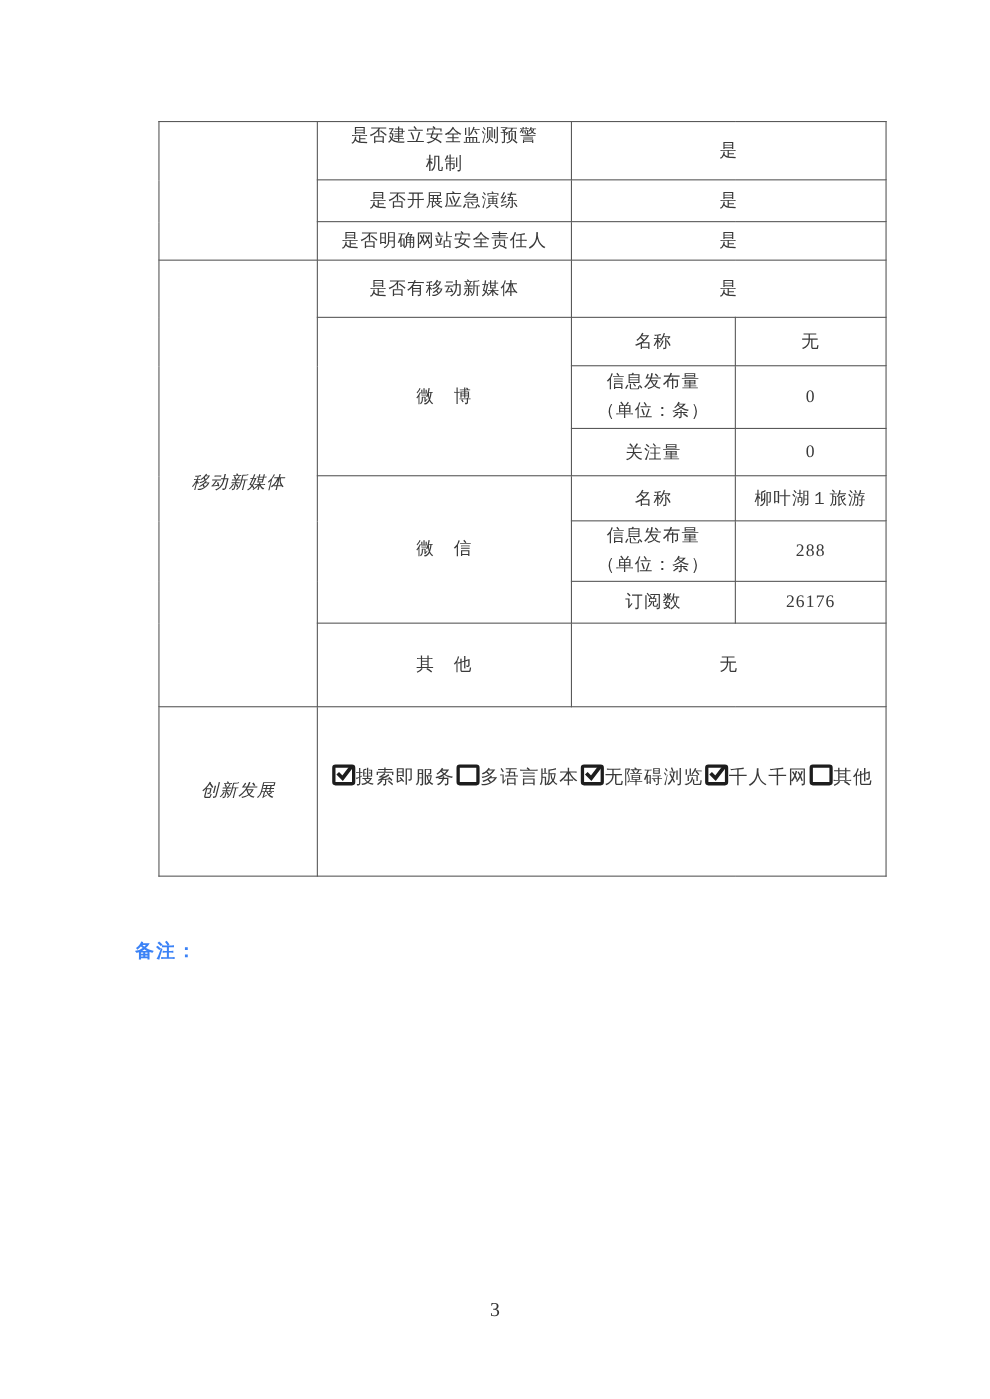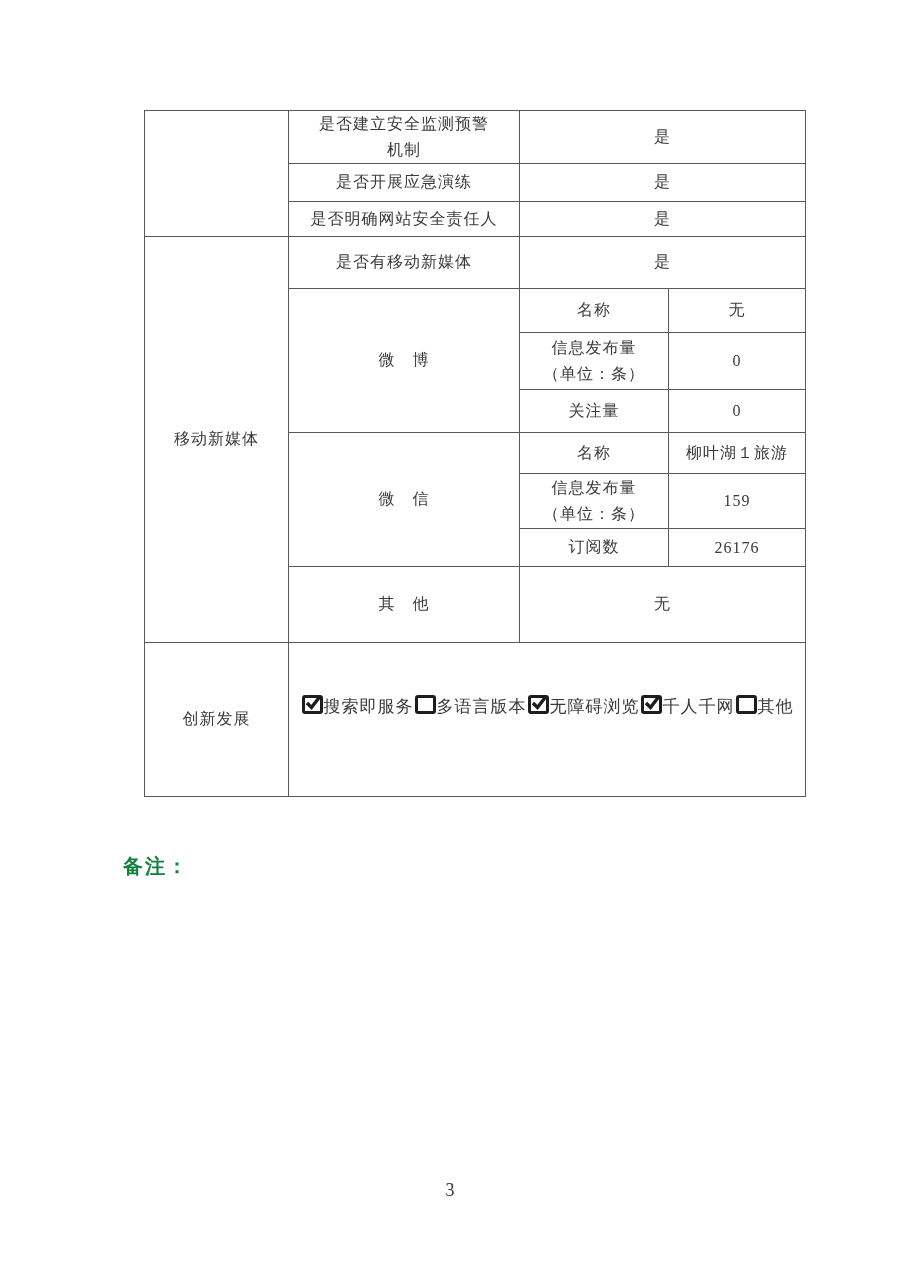--- a/index.html
+++ b/index.html
@@ -22,21 +22,21 @@
     margin-left: 16px;
   }
   table.report td {
     border: 1px solid #595959;
     text-align: center;
     vertical-align: middle;
     font-size: 16px;
     letter-spacing: 1px;
     padding: 0;
   }
-  td.category { letter-spacing: 3px; }
+  td.category { letter-spacing: 3px; font-style: italic; }
   .two-line span { display: block; line-height: 26px; }
   .val { letter-spacing: 0.5px; }
   
   tr.r1  { height: 50px; }
   tr.r2  { height: 38px; }
   tr.r3  { height: 35px; }
   tr.r4  { height: 52px; }
   tr.r5  { height: 44px; }
   tr.r6  { height: 57px; }
   tr.r7  { height: 43px; }
@@ -63,24 +63,24 @@
     position: relative;
     margin: 0 1px;
   }
   .checkbox svg { position: absolute; left: -2px; top: -5px; display: none; overflow: visible; }
   .option.checked .checkbox svg { display: block; }
 
   .remark {
     position: absolute;
     left: 123px;
     top: 853px;
-    font-size: 20px;
+    font-size: 17px;
     font-weight: bold;
     letter-spacing: 2px;
-    color: #15803d;
+    color: #3b82f6;
   }
   .page-number {
     position: absolute;
     left: 0;
     top: 1180px;
     width: 100%;
     text-align: center;
     font-size: 18px;
     color: #333333;
   }
@@ -141,21 +141,21 @@
       <tr class="r8">
         <td rowspan="3">微　信</td>
         <td>名称</td>
         <td class="val">柳叶湖１旅游</td>
       </tr>
       <tr class="r9">
         <td class="two-line">
           <span>信息发布量</span>
           <span>（单位：条）</span>
         </td>
-        <td class="val">159</td>
+        <td class="val">288</td>
       </tr>
       <tr class="r10">
         <td>订阅数</td>
         <td class="val">26176</td>
       </tr>
 
       <tr class="r11">
         <td>其　他</td>
         <td colspan="2" class="val">无</td>
       </tr>

